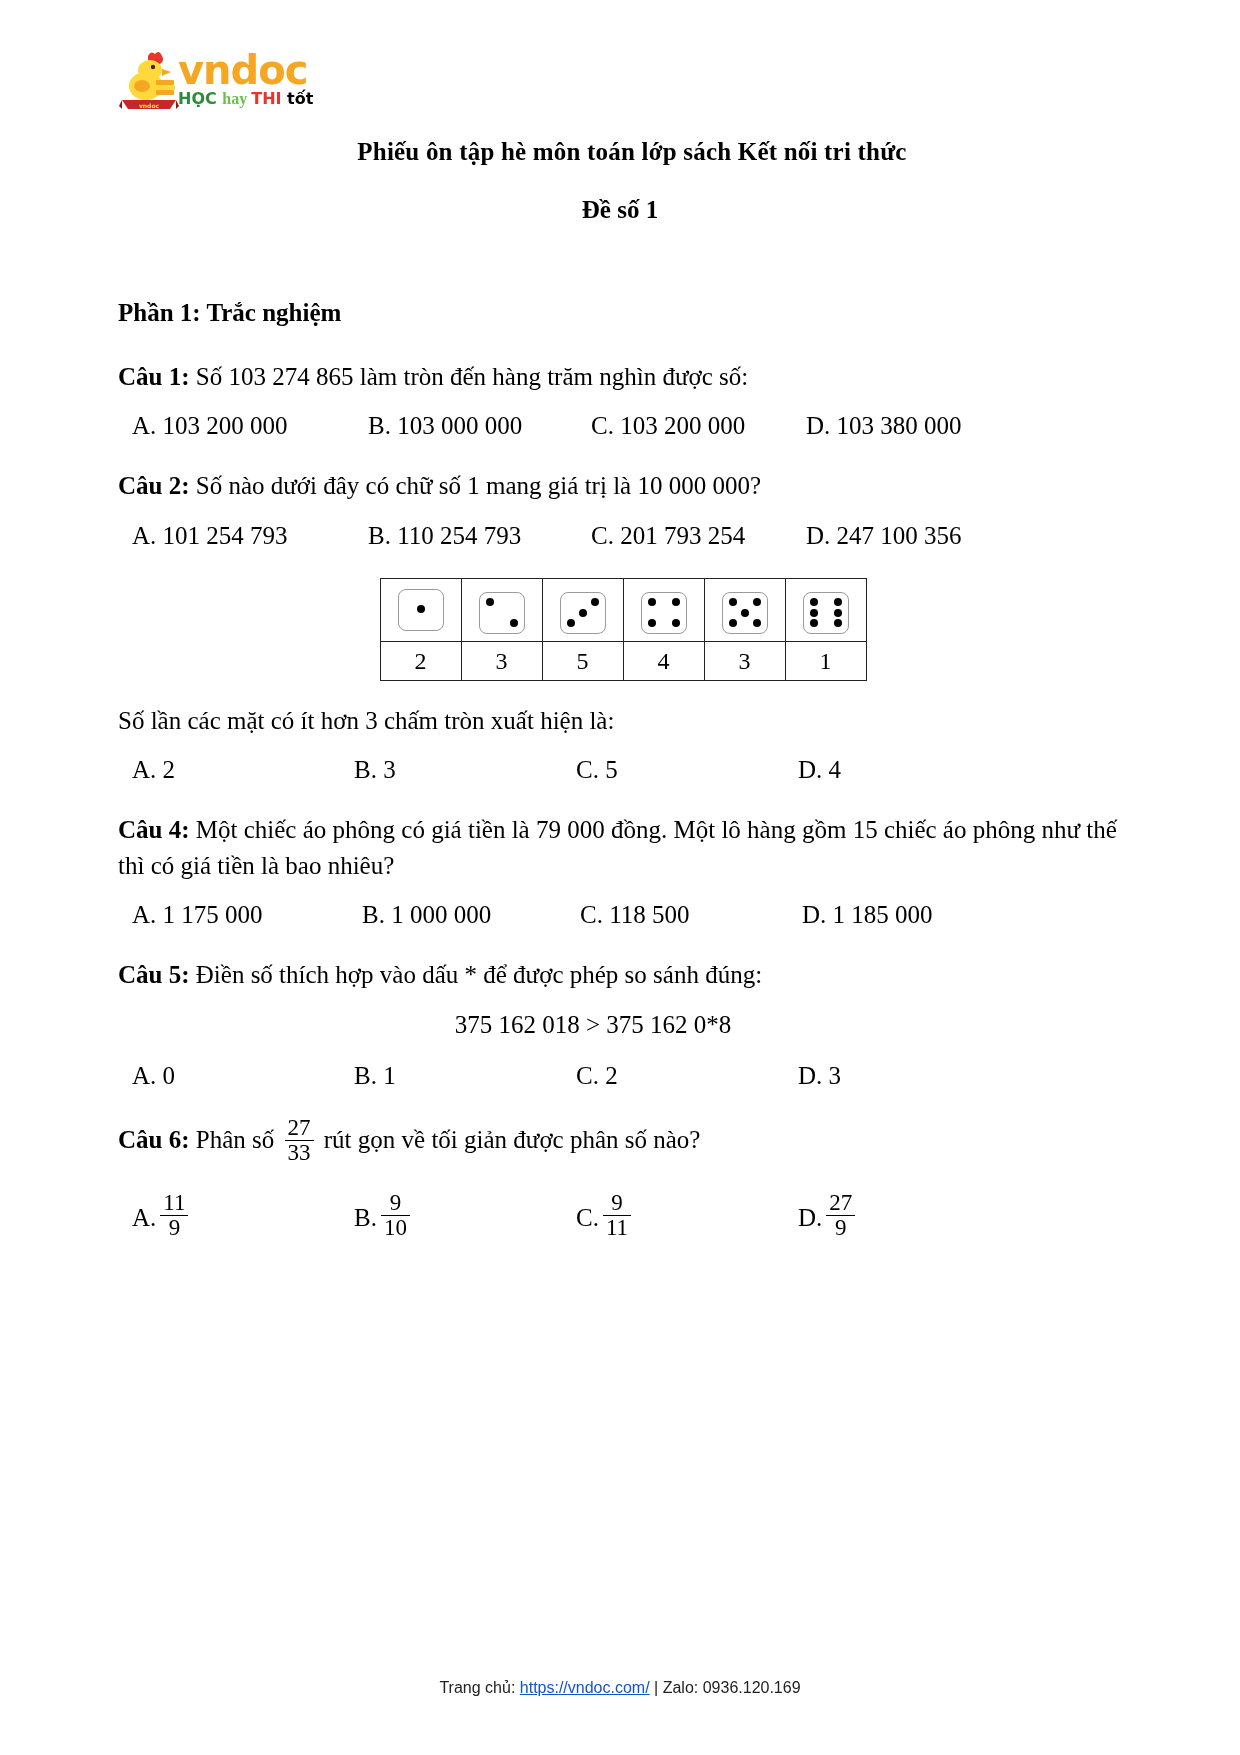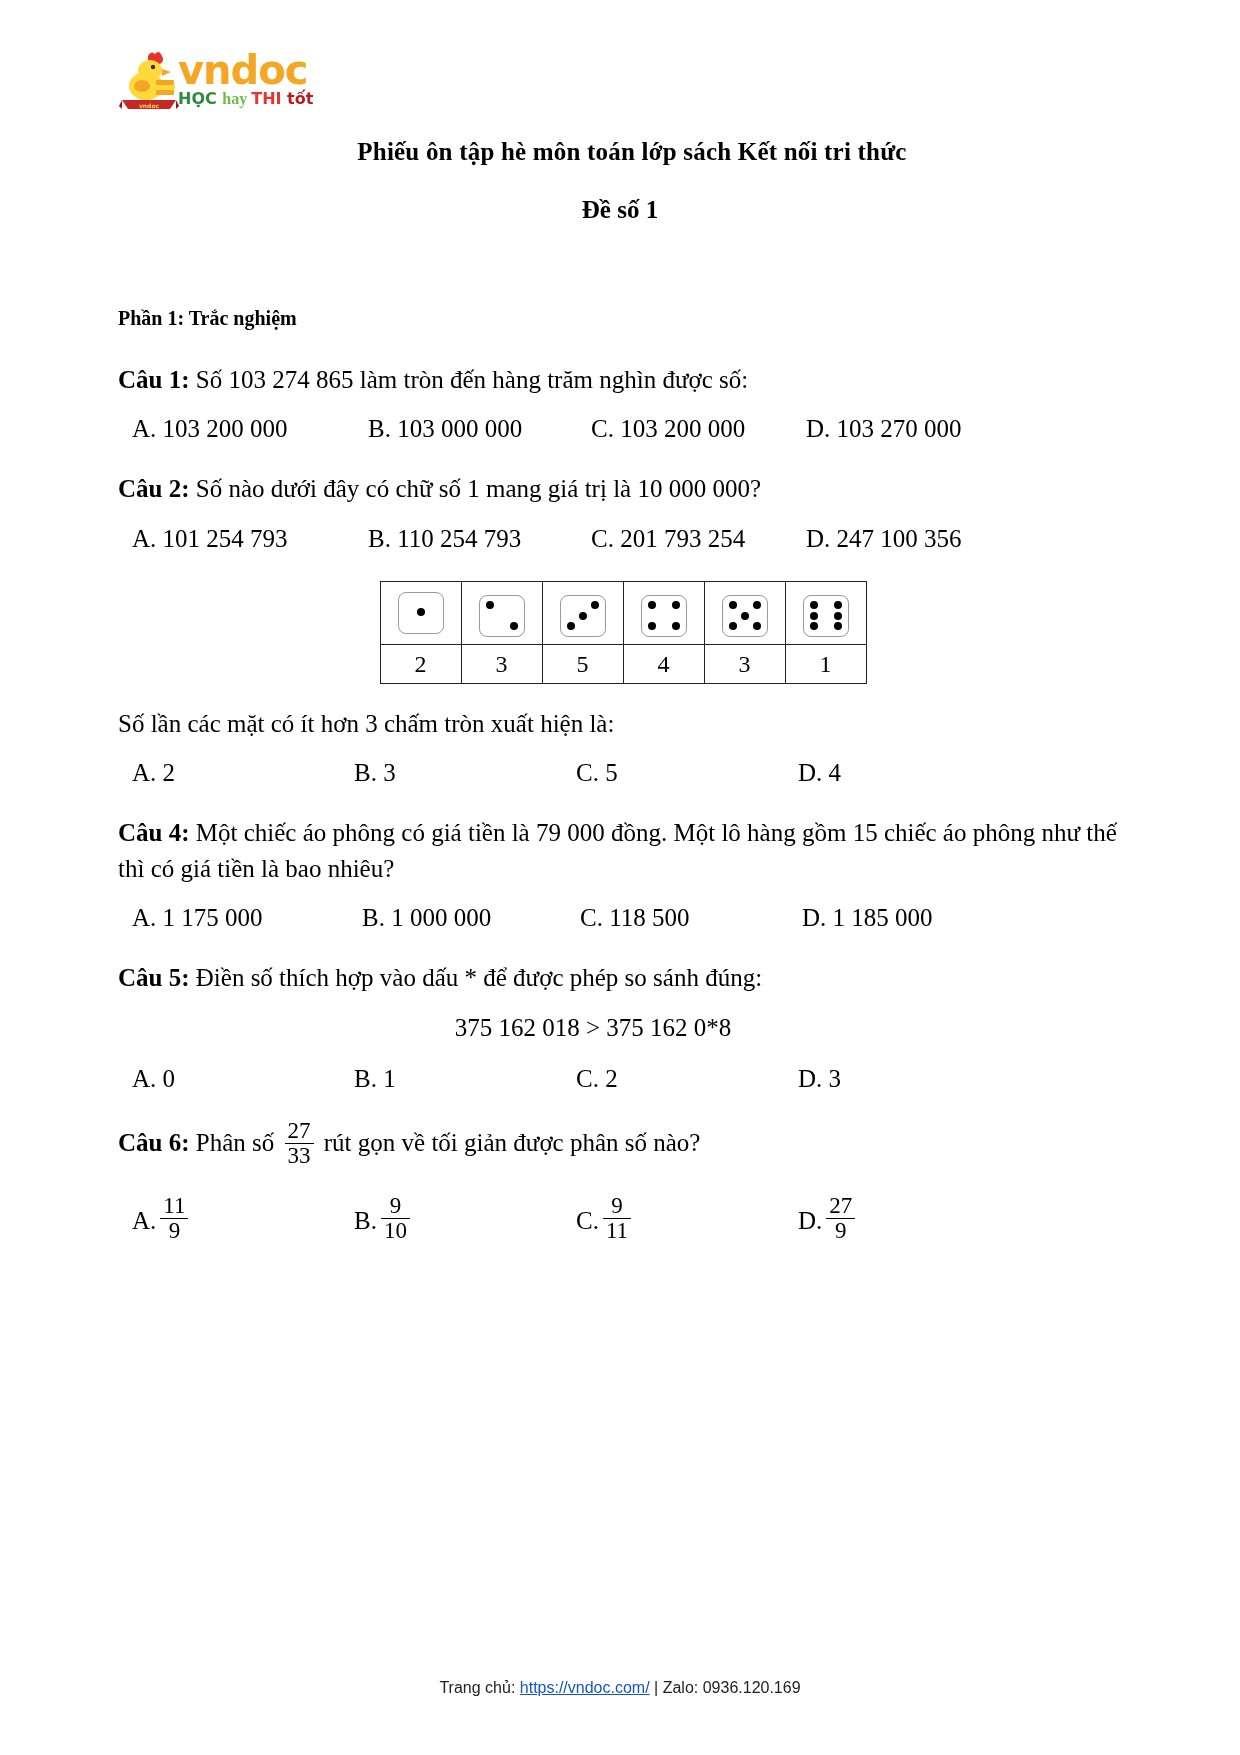--- a/index.html
+++ b/index.html
@@ -57,21 +57,21 @@
     font-family: "DejaVu Sans", sans-serif;
     font-weight: bold;
     font-size: 16px;
     line-height: 18px;
     letter-spacing: 0px;
     margin-top: -2px;
   }
   .tag-hoc { color: #2E8B3D; }
   .tag-hay { color: #6BBF4A; font-family: Liberation Serif, serif; }
   .tag-thi { color: #E8352B; }
-  .tag-tot { color: #b91c1c; }
+  .tag-tot { color: #000000; }
 
   
   .doc-title {
     position: absolute;
     left: 12px;
     top: 138px;
     width: 1240px;
     text-align: center;
     font-weight: bold;
     font-size: 25px;
@@ -91,22 +91,22 @@
   .content {
     position: absolute;
     left: 118px;
     top: 300px;
     width: 1010px;
     font-size: 25px;
     line-height: 1.0;
   }
   .section-head {
     font-weight: bold;
-    font-size: 20px;
-    margin: 8px 0 34px 0;
+    font-size: 25px;
+    margin: 0 0 34px 0;
   }
   .q {
     margin: 0 0 8px 0;
     font-size: 25px;
     line-height: 1.45;
   }
   .q b { font-weight: bold; }
 
   
   .opts {
@@ -277,21 +277,21 @@
 
   <div class="content">
 
     <div class="section-head">Phần 1: Trắc nghiệm</div>
 
     <p class="q"><b>Câu 1:</b><span> Số 103 274 865 làm tròn đến hàng trăm nghìn được số:</span></p>
     <div class="opts c1">
       <span class="opt">A. 103 200 000</span>
       <span class="opt">B. 103 000 000</span>
       <span class="opt">C. 103 200 000</span>
-      <span class="opt">D. 103 270 000</span>
+      <span class="opt">D. 103 380 000</span>
     </div>
 
     <p class="q"><b>Câu 2:</b><span> Số nào dưới đây có chữ số 1 mang giá trị là 10 000 000?</span></p>
     <div class="opts c2">
       <span class="opt">A. 101 254 793</span>
       <span class="opt">B. 110 254 793</span>
       <span class="opt">C. 201 793 254</span>
       <span class="opt">D. 247 100 356</span>
     </div>
 

